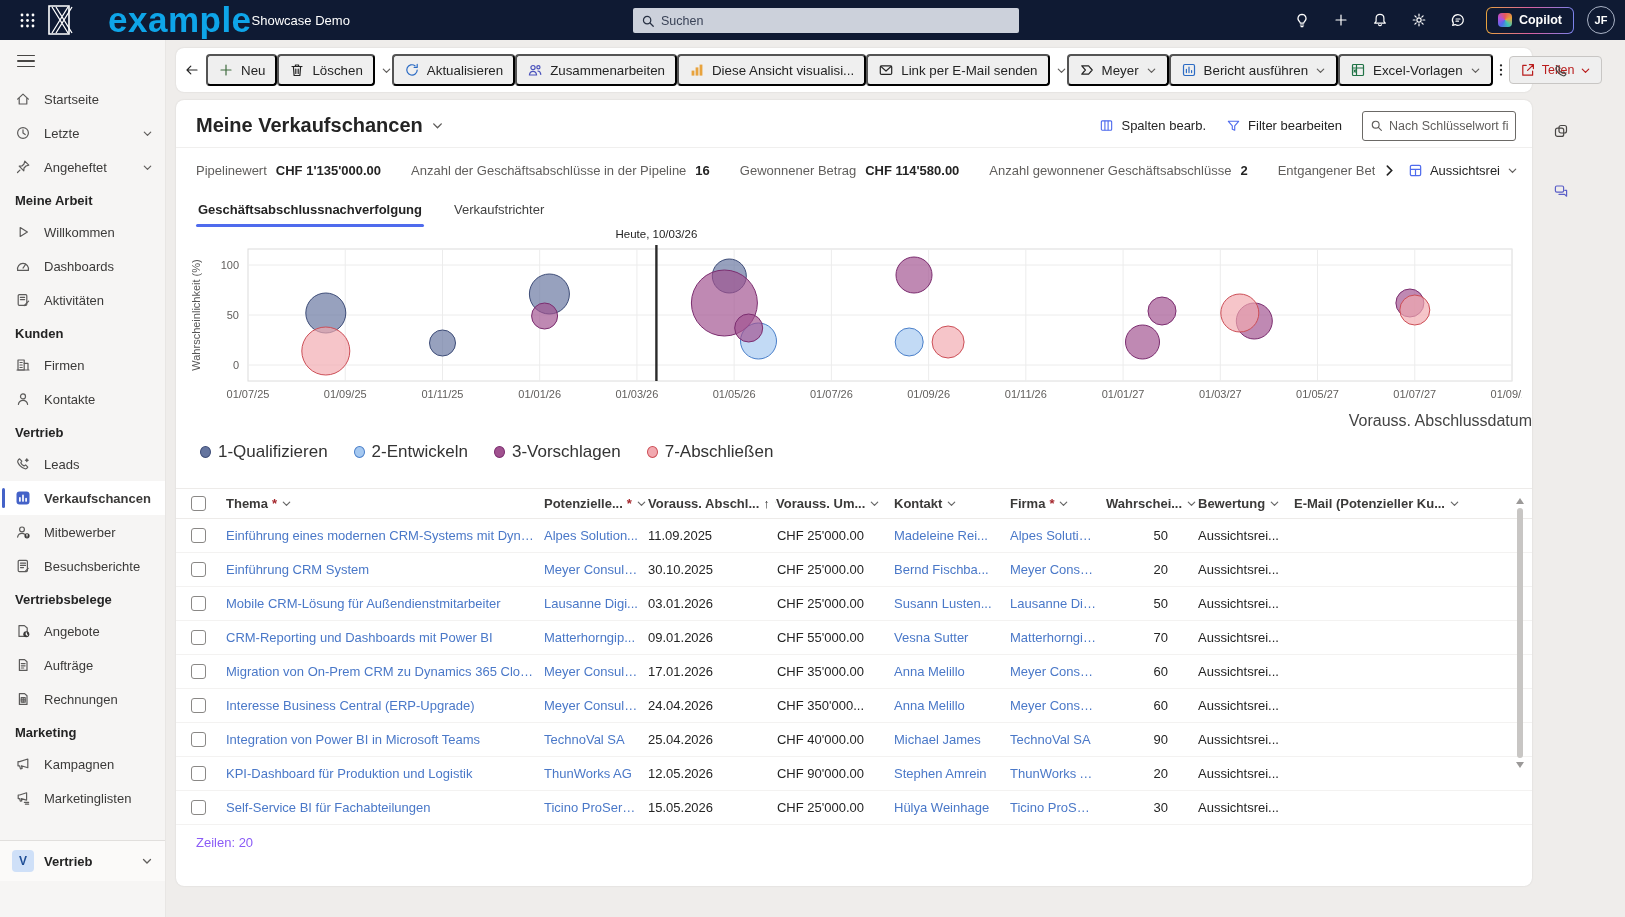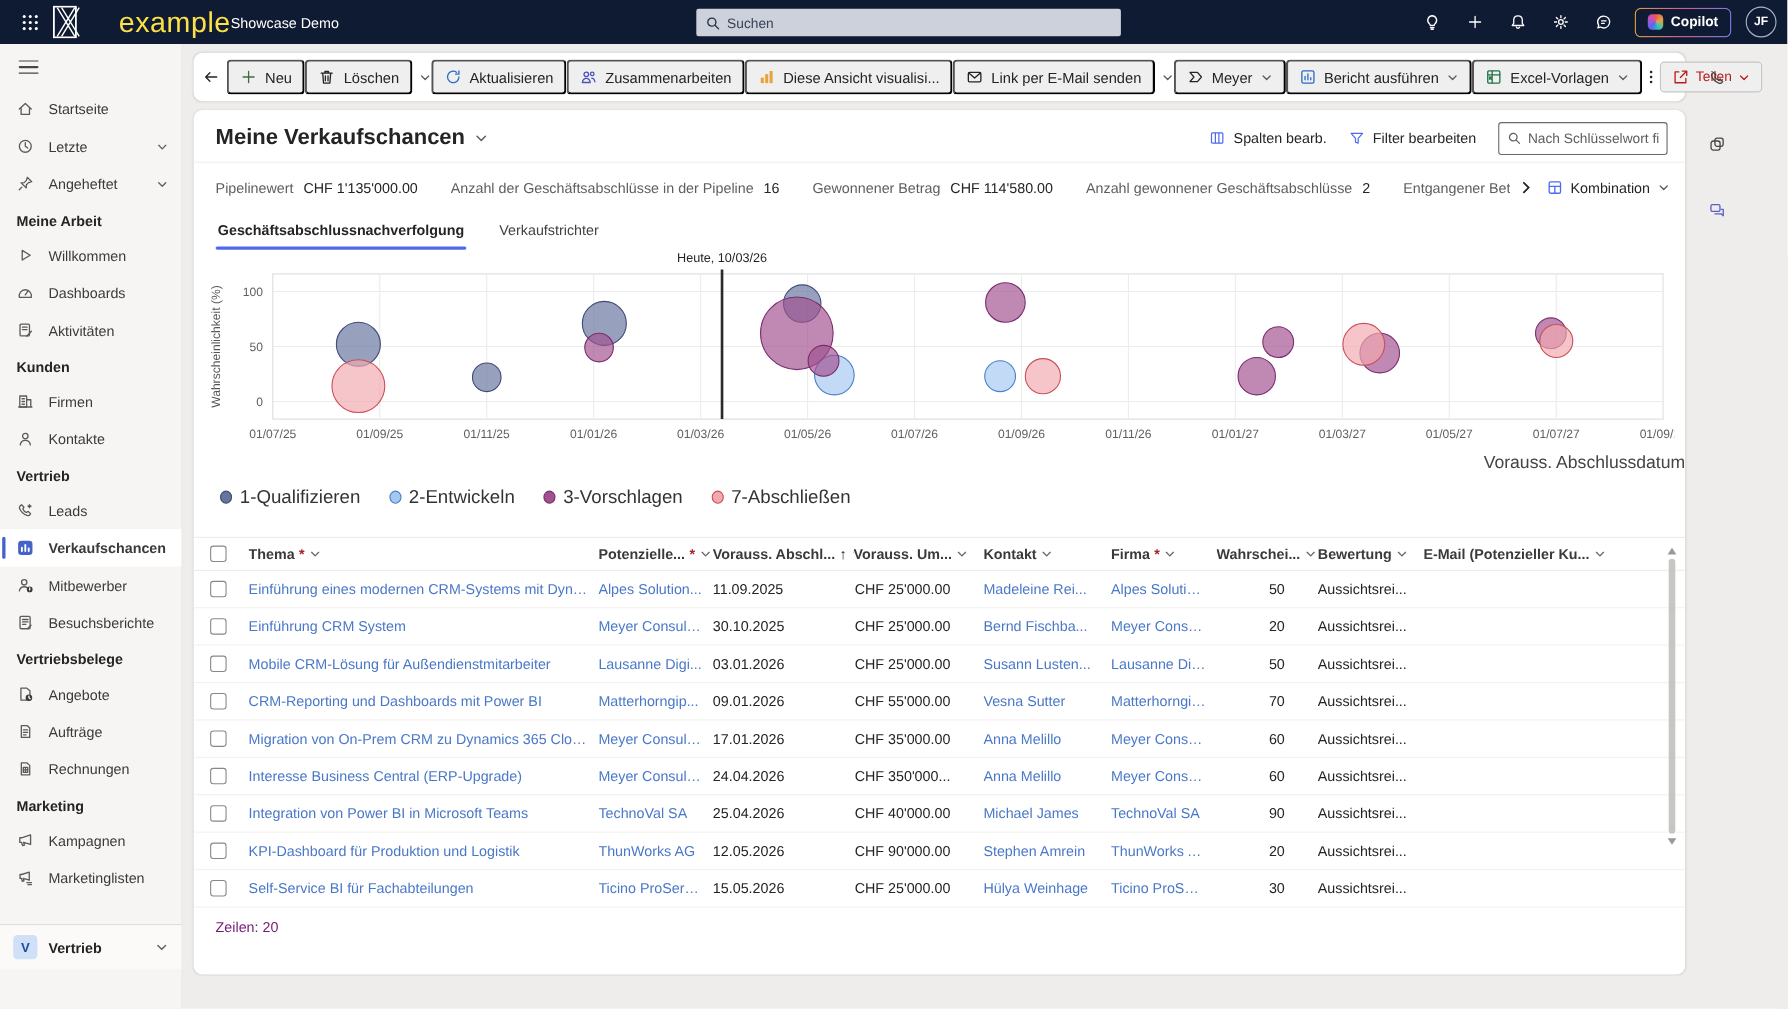--- a/index.html
+++ b/index.html
@@ -3,21 +3,21 @@
 <meta charset="utf-8">
 <style>
 *{margin:0;padding:0;box-sizing:border-box}
 html,body{width:1625px;height:917px;overflow:hidden}
 body{font-family:"Liberation Sans",sans-serif;font-size:13px;color:#242424;background:#efedeb}
 .ic{display:inline-flex;align-items:center;justify-content:center;line-height:0}
 
 .topbar{height:40px;background:#0f1a33;display:flex;align-items:center;color:#fff;padding:0 10px;position:relative}
 .waffle{width:34px;height:34px;display:flex;align-items:center;justify-content:center;cursor:pointer}
 .logo{display:flex;align-items:center;gap:8px;margin-left:4px}
-.brand{font-size:26px;font-weight:400;letter-spacing:.5px;color:#fde047}
+.brand{font-size:35px;font-weight:700;letter-spacing:.5px;color:#0ea5e9}
 .app-sub{font-size:13px;color:#fff}
 .top-search{position:absolute;left:633px;top:8px;width:386px;height:25px;background:#ccd1db;border-radius:2px;display:flex;align-items:center;padding:0 8px;gap:6px;color:#273042}
 .top-search input{border:none;background:transparent;outline:none;font-size:12.5px;color:#273042;width:100%;font-family:inherit}
 .top-search input::placeholder{color:#3a4357}
 .top-actions{margin-left:auto;display:flex;align-items:center;gap:9px}
 .top-act{width:30px;height:30px;display:flex;align-items:center;justify-content:center;border-radius:4px;cursor:pointer;color:#fff}
 .copilot-btn{display:flex;align-items:center;gap:7px;height:27px;padding:0 11px;border-radius:6px;border:1px solid transparent;background:linear-gradient(#0f1a33,#0f1a33) padding-box,linear-gradient(90deg,#e8a33d,#d95fa0,#7b83eb) border-box;cursor:pointer;margin:0 4px}
 .copilot-btn span.lbl{font-size:12.5px;font-weight:700;color:#fff}
 .copilot-gem{width:14px;height:14px;border-radius:4px;background:conic-gradient(#e8575b,#e8a33d,#3ec6b0,#4f6bed,#b44fd9,#e8575b)}
 .avatar{width:28px;height:28px;border-radius:50%;border:1.5px solid #aab3c6;display:flex;align-items:center;justify-content:center;font-size:11px;font-weight:700;cursor:pointer}
@@ -52,21 +52,21 @@
 .page-title .chev{color:#605e5c}
 .title-actions{margin-left:auto;display:flex;align-items:center;gap:20px}
 .hdr-act{display:flex;align-items:center;gap:7px;color:#242424;cursor:pointer;white-space:nowrap}
 .kw-box{width:154px;height:30px;border:1px solid #6b6966;border-radius:3px;display:flex;align-items:center;gap:6px;padding:0 7px;color:#605e5c;background:#fff}
 .kw-box input{border:none;outline:none;width:100%;font-size:12.5px;font-family:inherit;color:#424242}
 .kw-box input::placeholder{color:#605e5c}
 .metrics-row{display:flex;align-items:center;border-top:1px solid #f0efee;height:46px;padding:0 14px 0 20px}
 .metrics-scroll{flex:1;display:flex;gap:30px;overflow:hidden;align-items:center}
 .metric{display:flex;gap:9px;align-items:baseline;white-space:nowrap;flex:0 0 auto}
 .metric .lab{color:#605e5c}
-.metric .val{font-weight:400}
+.metric .val{font-weight:700}
 .metrics-ctl{display:flex;align-items:center;gap:12px;padding-left:8px;background:#fff}
 .chev-right-btn{color:#242424;cursor:pointer;font-weight:700}
 .combo-chip{display:flex;align-items:center;gap:7px;cursor:pointer;white-space:nowrap}
 .combo-chip .ic{color:#4f6bed}
 .tabs{display:flex;gap:28px;padding:0 20px}
 .tab{position:relative;padding:9px 2px 10px;color:#424242;cursor:pointer;white-space:nowrap}
 .tab.active{font-weight:700;color:#242424}
 .tab.active:after{content:"";position:absolute;left:0;right:0;bottom:0;height:3px;border-radius:2px;background:#4f6bed}
 
 .chart-wrap{padding:2px 10px 0}
@@ -83,21 +83,21 @@
 .grid-header{height:31px;border-top:1px solid #edebe9;border-bottom:1px solid #edebe9;color:#3b3a39}
 .hcell{display:flex;align-items:center;gap:4px;font-weight:700;white-space:nowrap;overflow:hidden;cursor:pointer}
 .hcell .req{color:#a4262c}
 .hcell .sort{font-weight:400;color:#242424}
 .hcell .chev{color:#666}
 .grid-row{height:34px;border-bottom:1px solid #f3f2f1;cursor:pointer}
 .cell{white-space:nowrap;overflow:hidden;text-overflow:ellipsis;padding-right:10px;color:#242424}
 .cell.link{color:#4a78c8}
 .cell.num{text-align:right;padding-right:30px}
 .cbx{width:15px;height:15px;border:1px solid #8a8886;border-radius:3px;background:#fff;cursor:pointer}
-.grid-foot{padding:10px 12px 0 20px;color:#701a75}
+.grid-foot{padding:10px 12px 0 20px;color:#8b5cf6}
 .vscroll{position:absolute;right:7px;top:398px;width:10px;height:420px;display:flex;flex-direction:column;align-items:center}
 .vs-up,.vs-dn{width:0;height:0;border-left:4px solid transparent;border-right:4px solid transparent;cursor:pointer}
 .vs-up{border-bottom:6px solid #9b9998}
 .vs-dn{border-top:6px solid #9b9998;margin-top:4px}
 .vs-thumb{width:6px;flex:0 0 250px;background:#c8c6c4;border-radius:3px;margin-top:4px;cursor:pointer}
 
 .rail{width:93px;display:flex;flex-direction:column;align-items:flex-start;padding:16px 0 0 14px;gap:30px}
 .rail-btn{width:30px;height:30px;display:flex;align-items:center;justify-content:center;border-radius:4px;color:#484644;cursor:pointer}
 .rail-btn.accent{color:#5b5fc7}
 </style>
@@ -583,21 +583,21 @@
                 <path d="M4 2l4 4-4 4"></path>
               </svg>
             </span>
           <div class="combo-chip">
             <span class="ic">
                 <svg width="15" height="15" viewBox="0 0 16 16" fill="none" stroke="#4f6bed" stroke-width="1.3">
                   <rect x="2.5" y="2.5" width="11" height="11" rx="1.5"></rect>
                   <path d="M2.5 6.8h11M8 6.8v6.7"></path>
                 </svg>
               </span>
-            <span>Kombination</span>
+            <span>Aussichtsrei</span>
             <span class="ic">
                 <svg width="11" height="11" viewBox="0 0 12 12" fill="none" stroke="#605e5c" stroke-width="1.3" stroke-linecap="round">
                   <path d="M2.5 4.5 6 8l3.5-3.5"></path>
                 </svg>
               </span>
           </div>
         </div>
       </div>
 
       <div class="tabs" id="tabs">

